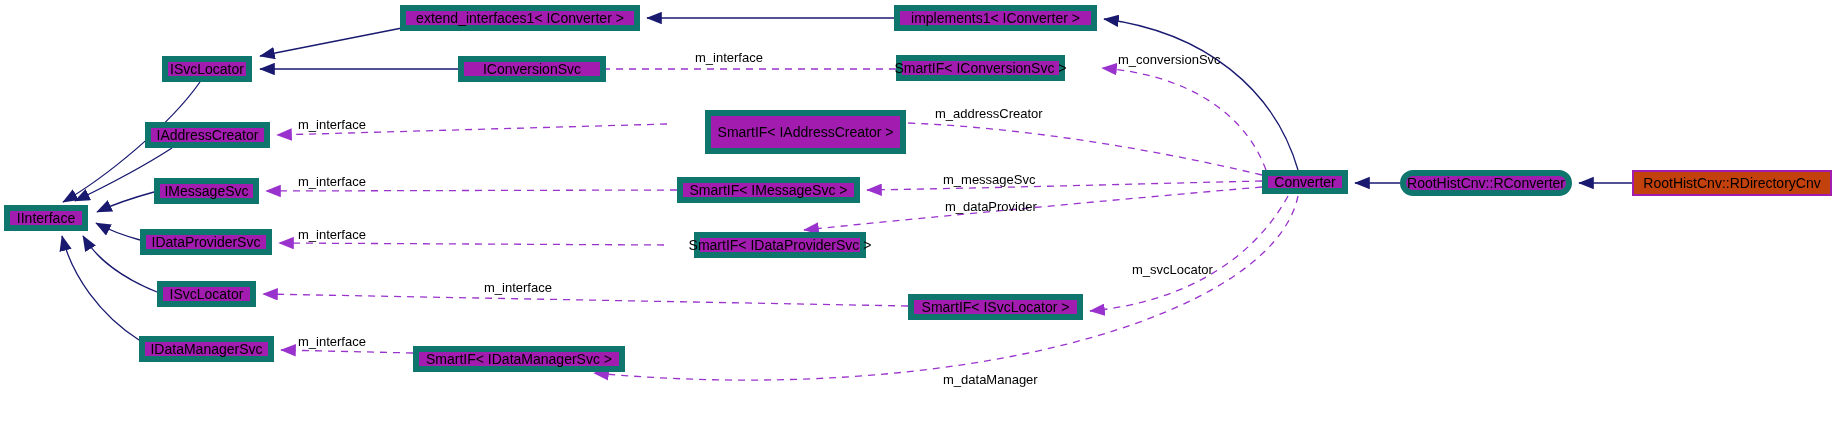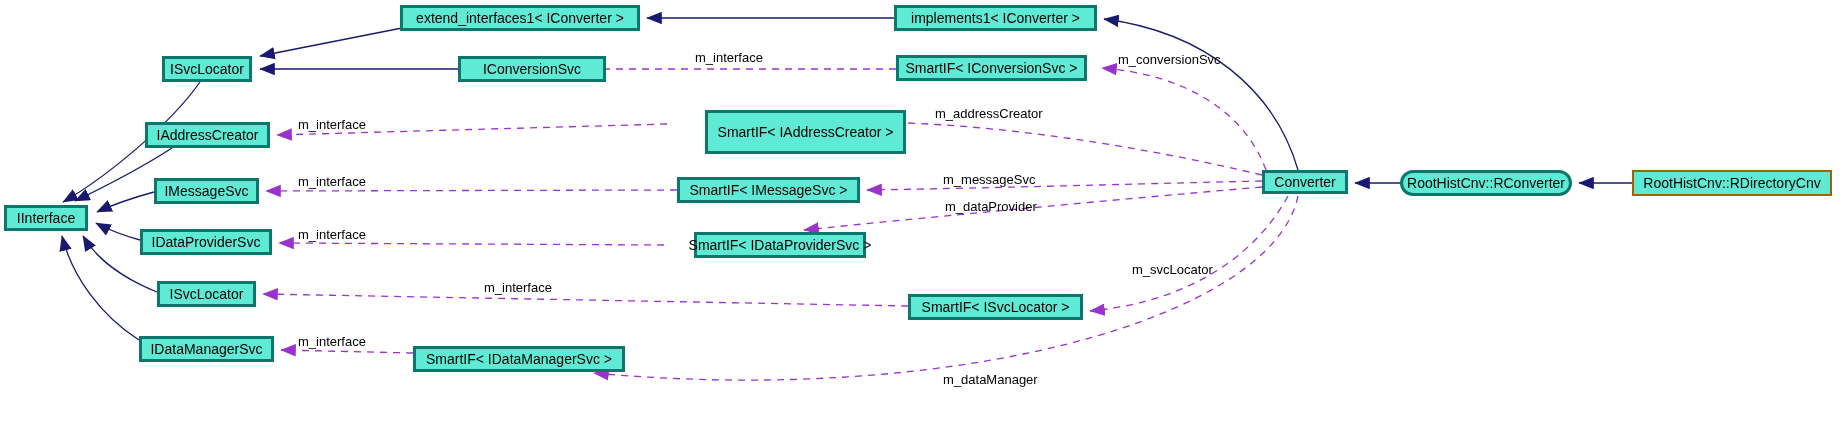--- a/index.html
+++ b/index.html
@@ -15,30 +15,30 @@
     position: absolute;
     left: 0; top: 0;
     width: 1840px; height: 423px;
   }
   .node {
     position: absolute;
     box-sizing: border-box;
     display: flex;
     align-items: center;
     justify-content: center;
-    background: #5eead4;
-    border: 3px solid #0f766e;
+    background: #a21caf;
+    border: 6px solid #0f766e;
     color: #000000;
     font-size: 14px;
     white-space: nowrap;
     z-index: 2;
   }
   .node.highlight {
-    background: #5eead4;
-    border: 2px solid #a16207;
+    background: #c2410c;
+    border: 2px solid #a21caf;
   }
   .edge-label {
     position: absolute;
     color: #000000;
     font-size: 13px;
     white-space: nowrap;
     z-index: 3;
   }
   .inh { stroke: #191970; stroke-width: 1.3; fill: none; }
   .use { stroke: #9a32cd; stroke-width: 1.3; fill: none; stroke-dasharray: 7,6; }
@@ -83,21 +83,21 @@
     <path class="use" d="M 1288,196 C 1252,262 1180,303 1090,311" marker-end="url(#arrow-purple)"></path>
     <path class="use" d="M 413,353 L 281,350" marker-end="url(#arrow-purple)"></path>
     <path class="use" d="M 1298,196 C 1272,320 950,406 594,373" marker-end="url(#arrow-purple)"></path>
   </svg>
 
   <div class="node" style="left:4px;   top:205px; width:84px;  height:26px;">IInterface</div>
   <div class="node" style="left:400px; top:5px;   width:240px; height:26px;">extend_interfaces1&lt; IConverter &gt;</div>
   <div class="node" style="left:894px; top:5px;   width:203px; height:26px;">implements1&lt; IConverter &gt;</div>
   <div class="node" style="left:162px; top:56px;  width:90px;  height:26px;">ISvcLocator</div>
   <div class="node" style="left:458px; top:56px;  width:148px; height:26px;">IConversionSvc</div>
-  <div class="node" style="left:896px; top:55px;  width:191px; height:26px;">SmartIF&lt; IConversionSvc &gt;</div>
+  <div class="node" style="left:896px; top:55px;  width:169px; height:26px;">SmartIF&lt; IConversionSvc &gt;</div>
   <div class="node" style="left:145px; top:122px; width:125px; height:26px;">IAddressCreator</div>
   <div class="node" style="left:705px; top:110px; width:201px; height:44px;">SmartIF&lt; IAddressCreator &gt;</div>
   <div class="node" style="left:154px; top:178px; width:105px; height:26px;">IMessageSvc</div>
   <div class="node" style="left:677px; top:177px; width:183px; height:26px;">SmartIF&lt; IMessageSvc &gt;</div>
   <div class="node" style="left:140px; top:229px; width:132px; height:26px;">IDataProviderSvc</div>
   <div class="node" style="left:664px; top:232px; width:172px; height:26px;margin-left:30px;">SmartIF&lt; IDataProviderSvc &gt;</div>
   <div class="node" style="left:157px; top:281px; width:99px;  height:26px;">ISvcLocator</div>
   <div class="node" style="left:908px; top:294px; width:175px; height:26px;">SmartIF&lt; ISvcLocator &gt;</div>
   <div class="node" style="left:139px; top:336px; width:135px; height:26px;">IDataManagerSvc</div>
   <div class="node" style="left:413px; top:346px; width:212px; height:26px;">SmartIF&lt; IDataManagerSvc &gt;</div>

